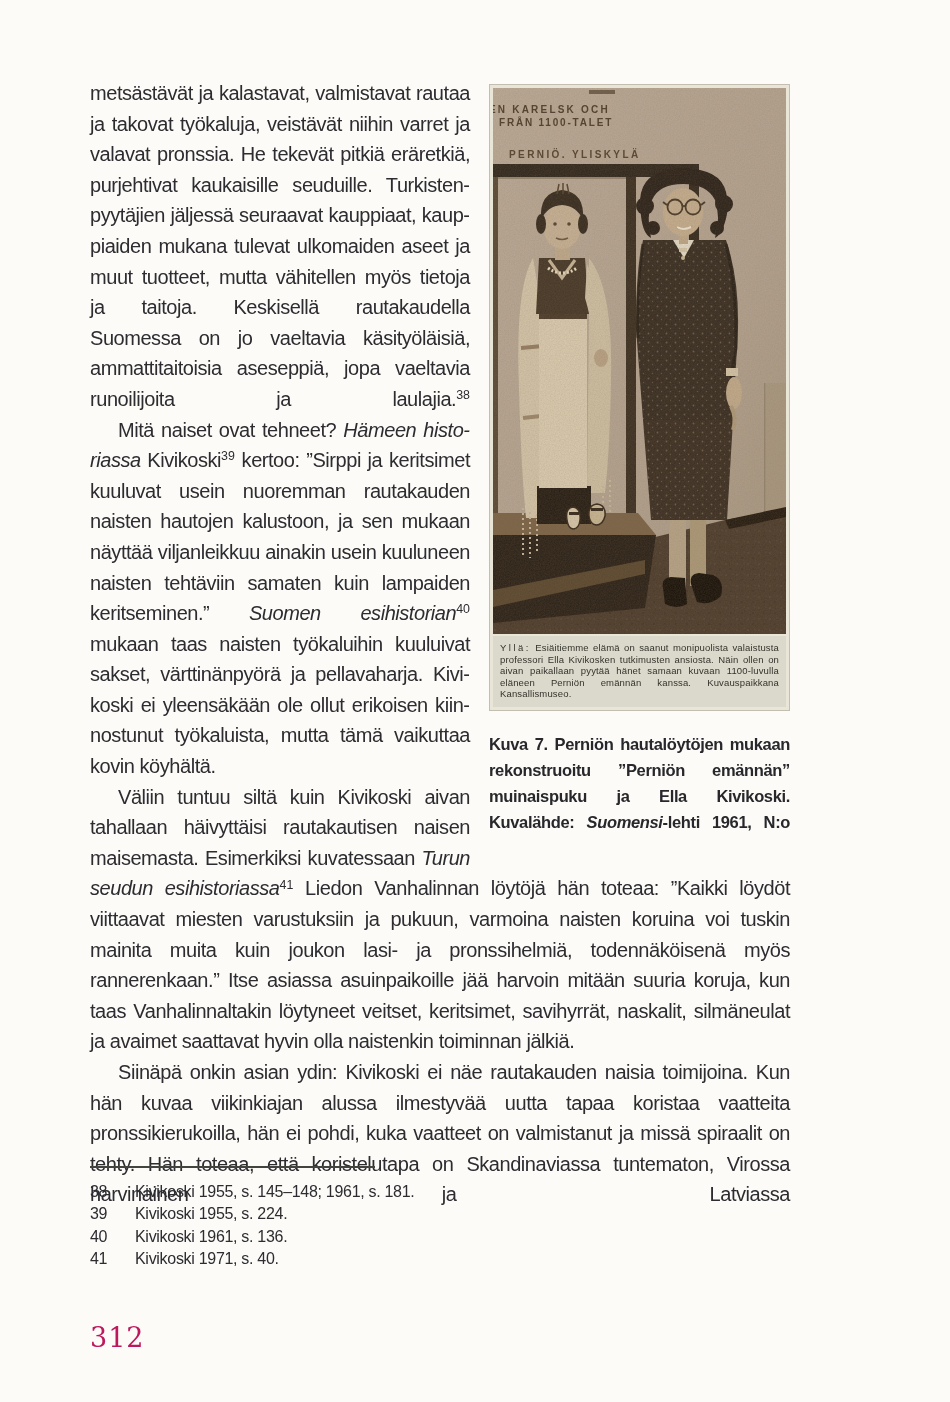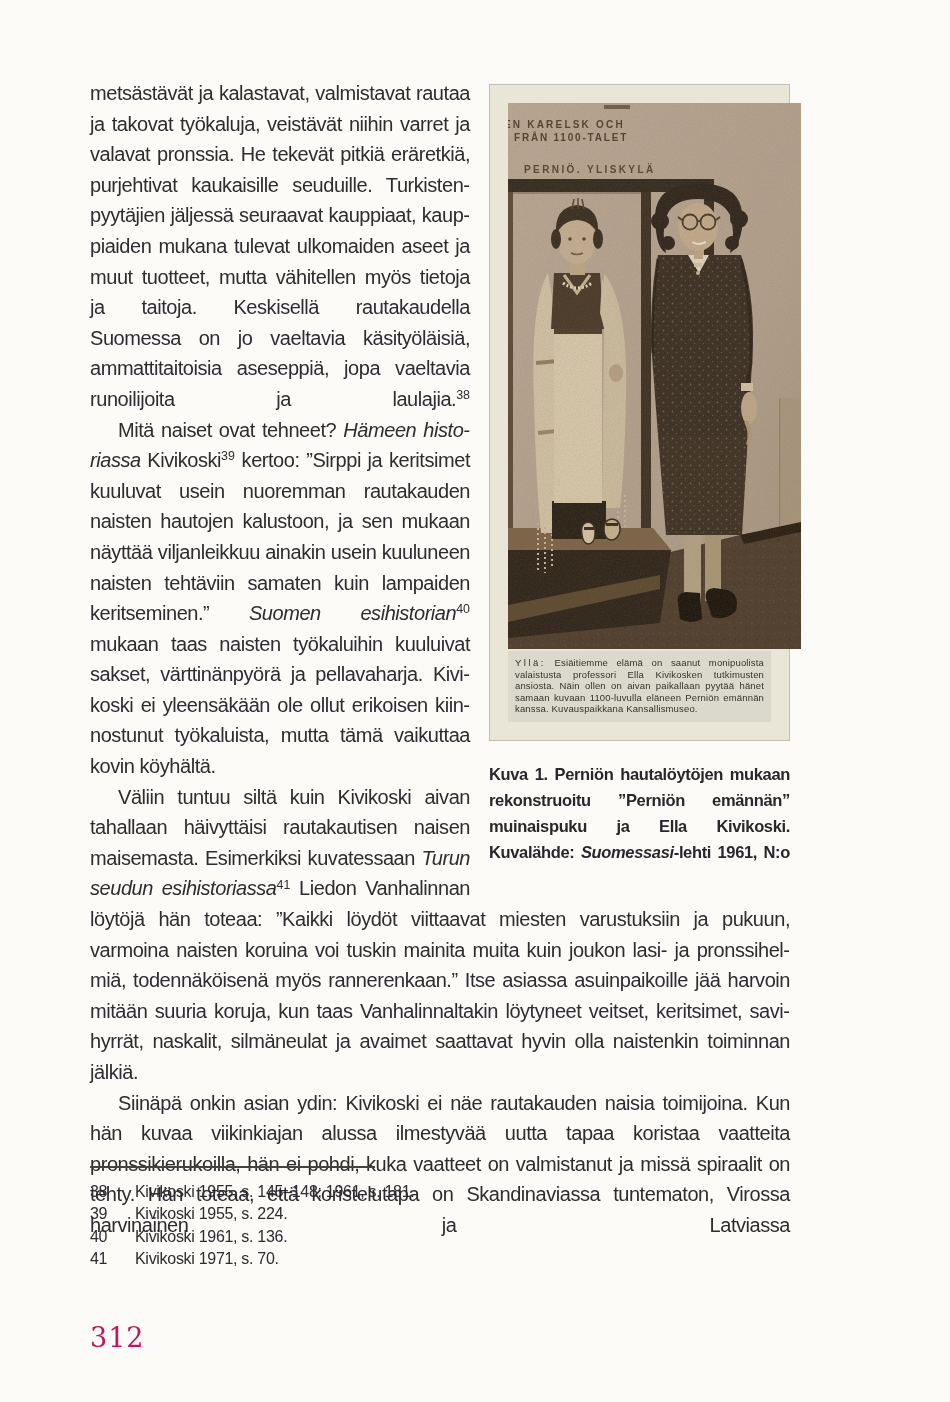--- a/index.html
+++ b/index.html
@@ -34,21 +34,21 @@
   .fig{
     float:right;
     width:301px;
     margin:6px 0 14px 19px;
   }
   .clipping{
     box-sizing:border-box;
     width:301px;
     border:1px solid #c3beb0;
     background:#e9e6d8;
-    padding:18px;
+    padding:3px;
   }
   .photo-svg{display:block;width:293px;height:546px;}
   .strip{
     margin-top:2px;
     background:#dbd9cb;
     padding:6px 7px 7px 7px;
     box-sizing:border-box;
   }
   .strip p{
     margin:0;
@@ -220,21 +220,21 @@
           <line x1="96" y1="4" x2="122" y2="4" stroke="#463623" stroke-width="4" opacity="0.65"></line>
 
           <rect x="0" y="0" width="293" height="546" filter="url(#grain)" opacity="0.5"></rect>
         </svg>
 
         <div class="strip">
           <p><span class="lead">Yllä:</span><span> Esiäitiemme elämä on saanut monipuolista valaistusta profes­sori Ella Kivikosken tutkimusten ansiosta. Näin ollen on aivan paikal­laan pyytää hänet samaan kuvaan 1100-luvulla eläneen Perniön emän­nän kanssa. Kuvauspaikkana Kansallismuseo.</span></p>
         </div>
       </div>
 
-      <figcaption><span class="b">Kuva 1. Perniön hautalöytöjen mukaan re­konstruoitu ”Perniön emännän” muinais­puku ja Ella Kivikoski. Kuvalähde: </span><span class="bi">Suomessa­si</span><span class="b">-lehti 1961, N:o 17.</span></figcaption>
+      <figcaption><span class="b">Kuva 7. Perniön hautalöytöjen mukaan re­konstruoitu ”Perniön emännän” muinais­puku ja Ella Kivikoski. Kuvalähde: </span><span class="bi">Suomen­si</span><span class="b">-lehti 1961, N:o 17.</span></figcaption>
     </figure>
 
     <p class="para first cont"><span>metsästävät ja kalastavat, valmistavat rautaa ja takovat työkaluja, veistävät niihin varret ja valavat pronssia. He tekevät pitkiä eräretkiä, purjehtivat kaukaisille seuduille. Turkisten­pyytäjien jäljessä seuraavat kauppiaat, kaup­piaiden mukana tulevat ulkomaiden aseet ja muut tuotteet, mutta vähitellen myös tietoja ja taitoja. Keskisellä rautakaudella Suomessa on jo vaeltavia käsityöläisiä, ammattitaitoisia aseseppiä, jopa vaeltavia runoilijoita ja lau­lajia.</span><sup class="ref">38</sup></p>
     <p class="para"><span>Mitä naiset ovat tehneet? </span><span class="i">Hämeen histo­riassa</span><span> Kivikoski</span><sup class="ref">39</sup><span> kertoo: ”Sirppi ja keritsimet kuuluvat usein nuoremman rautakauden naisten hautojen kalustoon, ja sen mukaan näyttää viljanleikkuu ainakin usein kuulu­neen naisten tehtäviin samaten kuin lam­paiden keritseminen.” </span><span class="i">Suomen esihistorian</span><sup class="ref">40</sup><span> mukaan taas naisten työkaluihin kuuluivat sakset, värttinänpyörä ja pellavaharja. Kivi­koski ei yleensäkään ole ollut erikoisen kiin­nostunut työkaluista, mutta tämä vaikuttaa kovin köyhältä.</span></p>
     <p class="para"><span>Väliin tuntuu siltä kuin Kivikoski aivan tahallaan häivyttäisi rautakautisen naisen maisemasta. Esimerkiksi kuvatessaan </span><span class="i">Turun seudun esihistoriassa</span><sup class="ref">41</sup><span> Liedon Vanha­linnan löytöjä hän toteaa: ”Kaikki löydöt viittaavat miesten varustuksiin ja pukuun, varmoina naisten koruina voi tuskin mainita muita kuin joukon lasi- ja pronssihel­miä, todennäköisenä myös rannerenkaan.” Itse asiassa asuinpaikoille jää harvoin mitään suuria koruja, kun taas Vanhalinnaltakin löytyneet veitset, keritsimet, savi­hyrrät, naskalit, silmäneulat ja avaimet saattavat hyvin olla naistenkin toiminnan jälkiä.</span></p>
     <p class="para cont"><span>Siinäpä onkin asian ydin: Kivikoski ei näe rautakauden naisia toimijoina. Kun hän kuvaa viikinkiajan alussa ilmestyvää uutta tapaa koristaa vaatteita pronssikierukoil­la, hän ei pohdi, kuka vaatteet on valmistanut ja missä spiraalit on tehty. Hän toteaa, että koristelutapa on Skandinaviassa tuntematon, Virossa harvinainen ja Latviassa</span></p>
   </div>
 
   <div class="footnotes">
     <div class="fn-rule"></div>
@@ -245,18 +245,18 @@
     <div class="fn-row">
       <span>39</span>
       <span>Kivikoski 1955, s. 224.</span>
     </div>
     <div class="fn-row">
       <span>40</span>
       <span>Kivikoski 1961, s. 136.</span>
     </div>
     <div class="fn-row">
       <span>41</span>
-      <span>Kivikoski 1971, s. 70.</span>
+      <span>Kivikoski 1971, s. 40.</span>
     </div>
   </div>
 
   <div class="pagenum">312</div>
 </div>
 
 </body></html>

